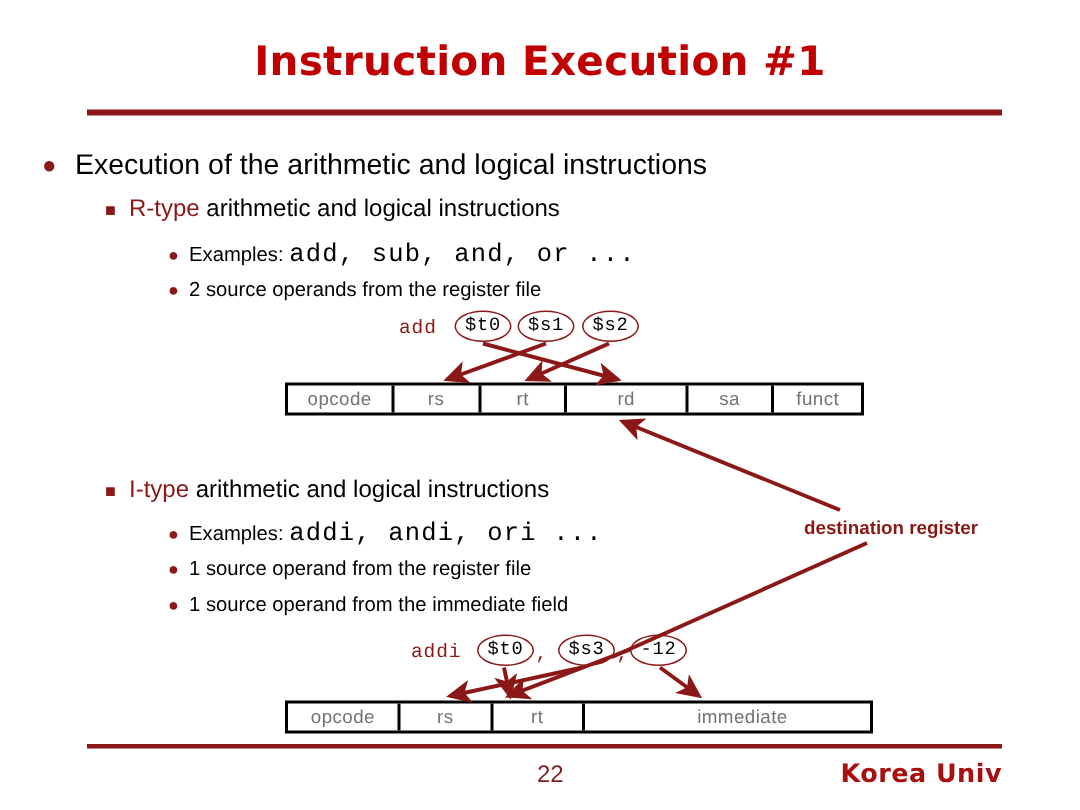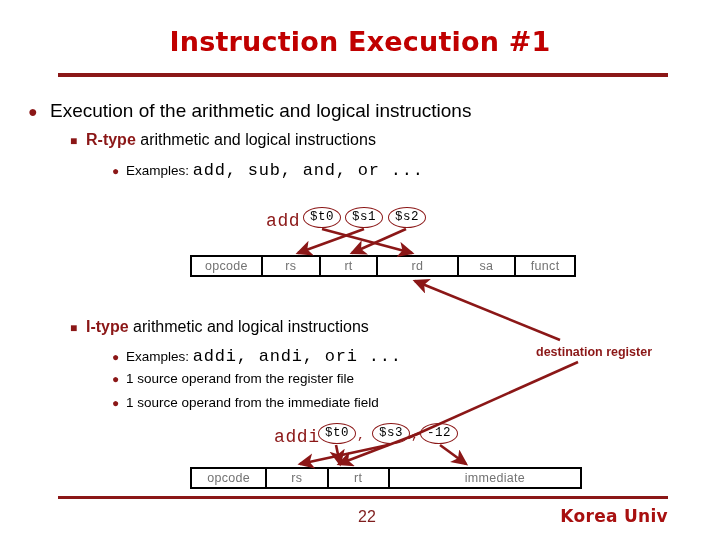--- a/index.html
+++ b/index.html
@@ -59,21 +59,21 @@
     color: #000000;
     white-space: nowrap;
   }
   .lvl2 .sq {
     display: inline-block;
     width: 16px;
     color: #8b1717;
     font-size: 12px;
     vertical-align: middle;
   }
-  .kw { color: #8b1717; font-weight: bold; }
+  .kw { color: #8b1717; font-weight: normal; }
   .lvl3 {
     position: absolute;
     font-size: 13.5px;
     color: #000000;
     white-space: nowrap;
   }
   .lvl3 .dot3 {
     display: inline-block;
     width: 14px;
     color: #8b1717;
@@ -85,21 +85,21 @@
     font-size: 17px;
     color: #000000;
     letter-spacing: 0.8px;
   }
 
   
   .instr-line { position: absolute; }
   .instr-mnem {
     position: absolute;
     font-family: "Liberation Mono", "DejaVu Sans Mono", monospace;
-    font-size: 18px;
+    font-size: 13px;
     color: #8b1717;
     letter-spacing: 0.6px;
     white-space: nowrap;
   }
   .oval {
     position: absolute;
     height: 21px;
     border: 1.4px solid #8b1717;
     border-radius: 50%;
     box-sizing: border-box;
@@ -187,20 +187,23 @@
   </div>
 
   <div class="lvl2" style="left:70px; top:131px;">
     <span class="sq">■</span><span class="kw">R-type</span><span> arithmetic and logical instructions</span>
   </div>
 
   <div class="lvl3" style="left:112px; top:161px;">
     <span class="dot3">●</span><span>Examples: </span><span class="mono">add, sub, and, or ...</span>
   </div>
 
+  <div class="lvl3" style="left:112px; top:185px;">
+    <span class="dot3">●</span><span>2 source operands from the register file</span>
+  </div>
 
   <div class="instr-line">
     <div class="instr-mnem" style="left:266px; top:211px;">add</div>
     <div class="oval" style="left:303px; top:207px; width:38px;">$t0</div>
     <div class="oval" style="left:345px; top:207px; width:38px;">$s1</div>
     <div class="oval" style="left:388px; top:207px; width:38px;">$s2</div>
   </div>
 
   <div class="fmt-table" style="left:190px; top:255px; width:386px;">
     <div class="fmt-cell" style="width:76px;">opcode</div>

